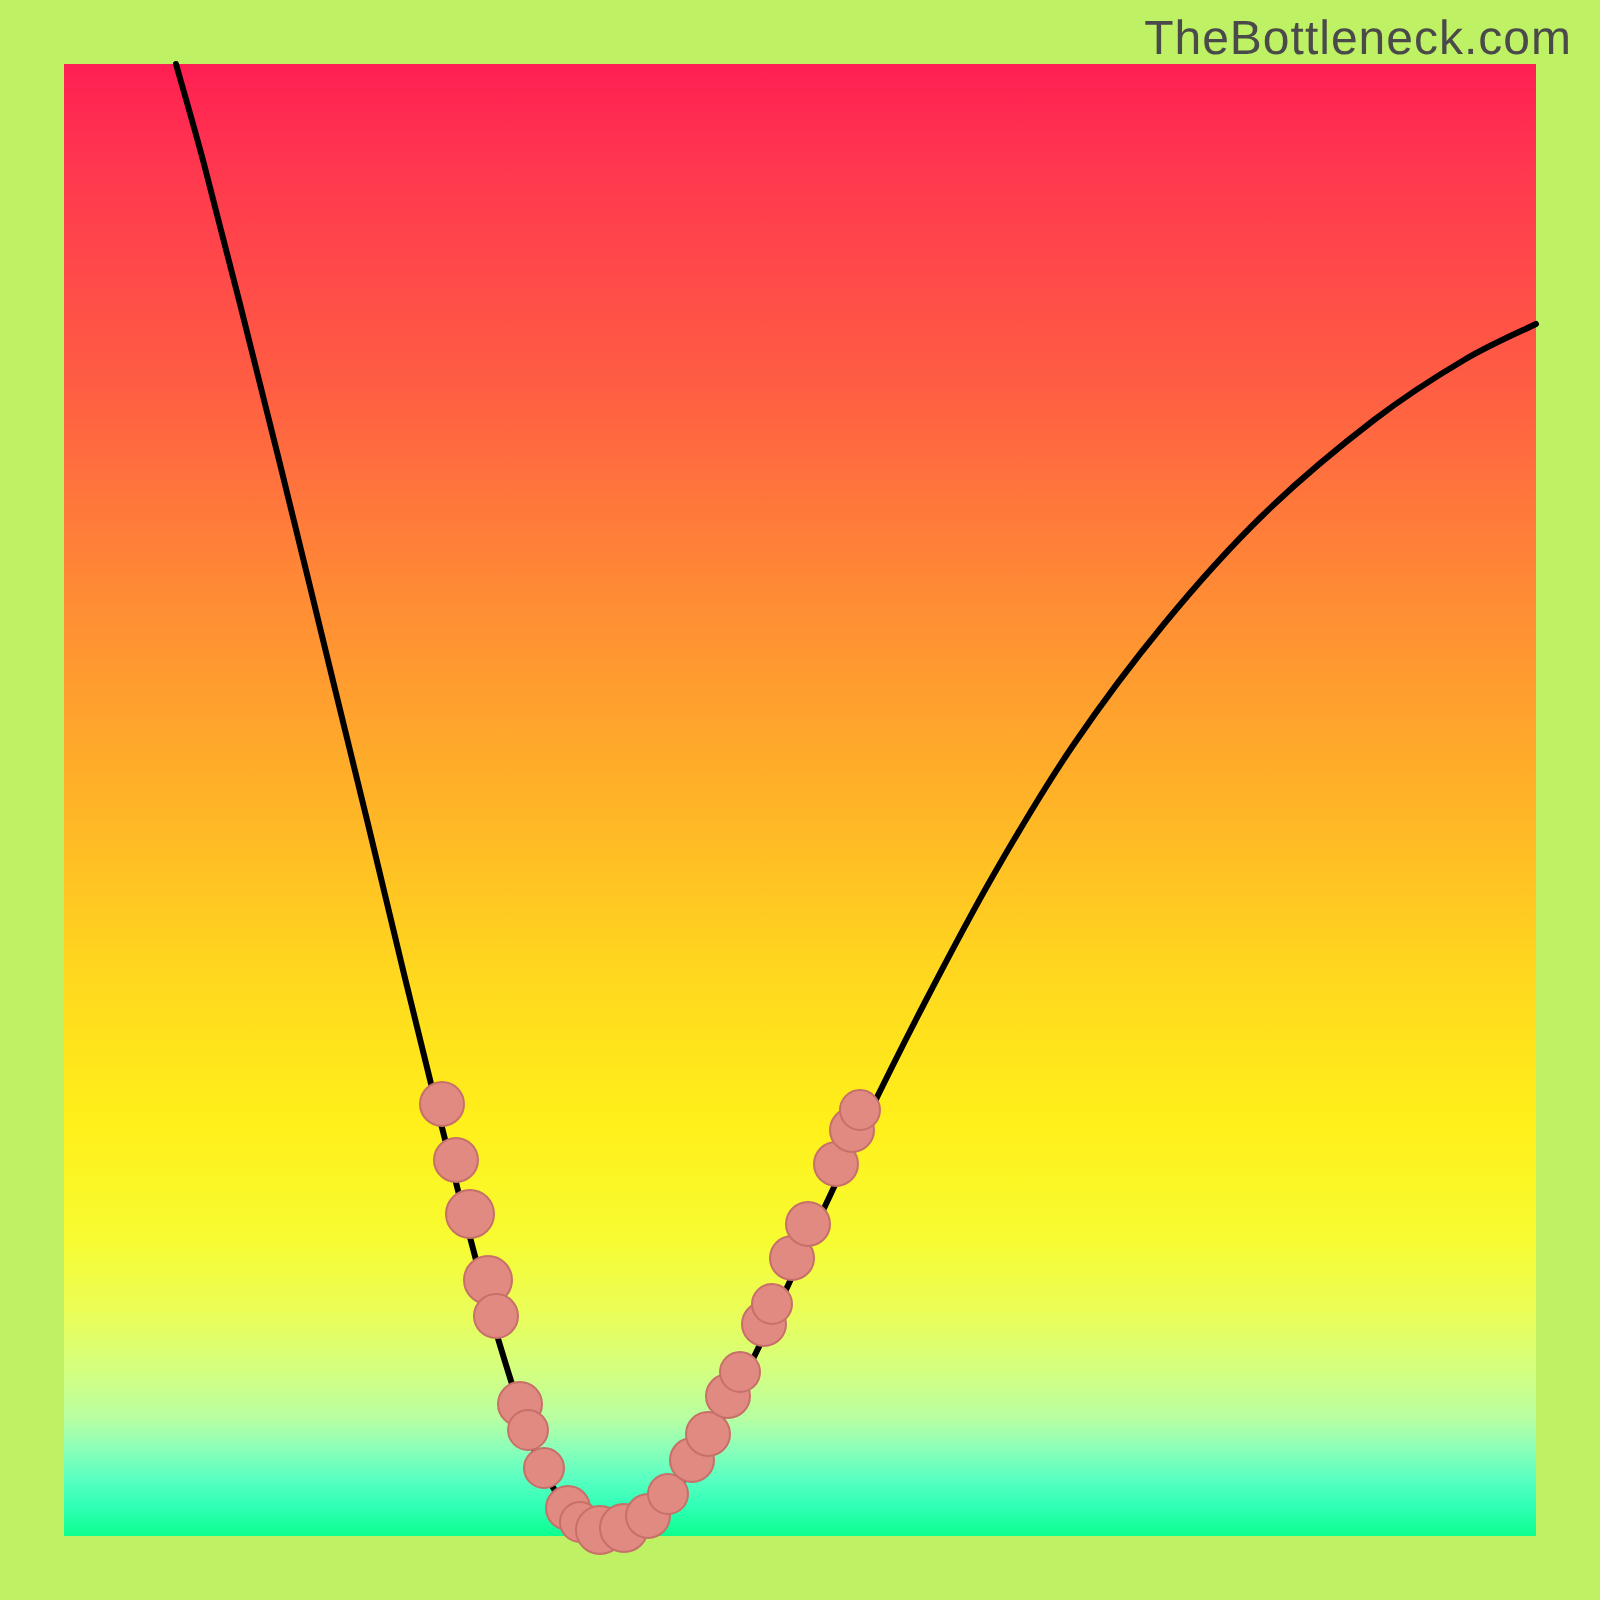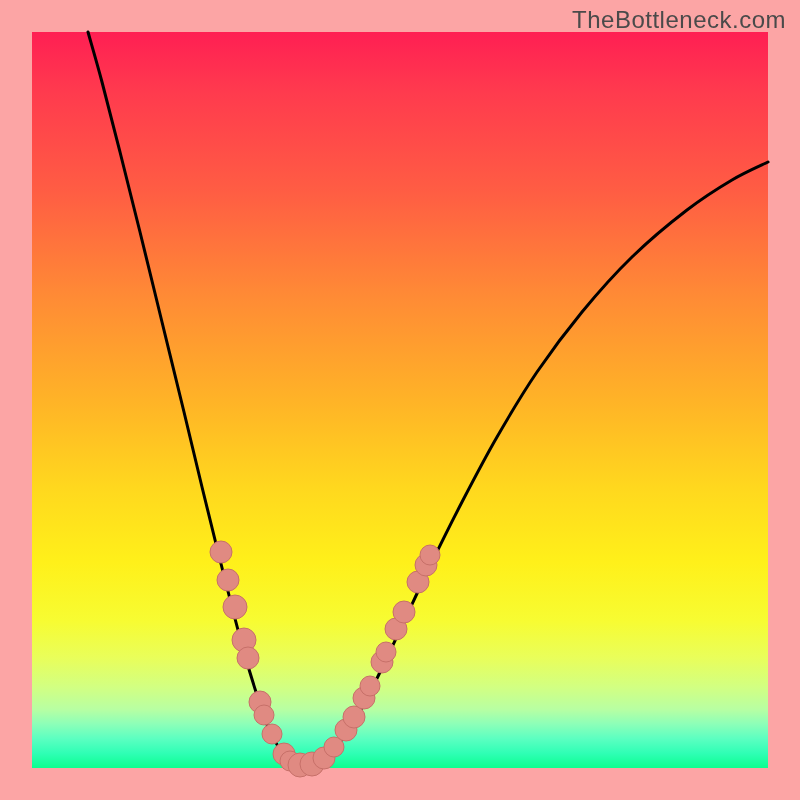--- a/index.html
+++ b/index.html
@@ -8,21 +8,21 @@
     width: 800px;
     height: 800px;
     overflow: hidden;
     background: #000;
     position: relative;
     font-family: Arial, Helvetica, sans-serif;
   }
   .frame {
     position: absolute;
     inset: 0;
-    background: #fca5a5;
+    background: #bef264;
     padding-left: 37px;
   }
   .plot {
     position: absolute;
     left: 32px;
     top: 32px;
     width: 736px;
     height: 736px;
     
     background: linear-gradient(

